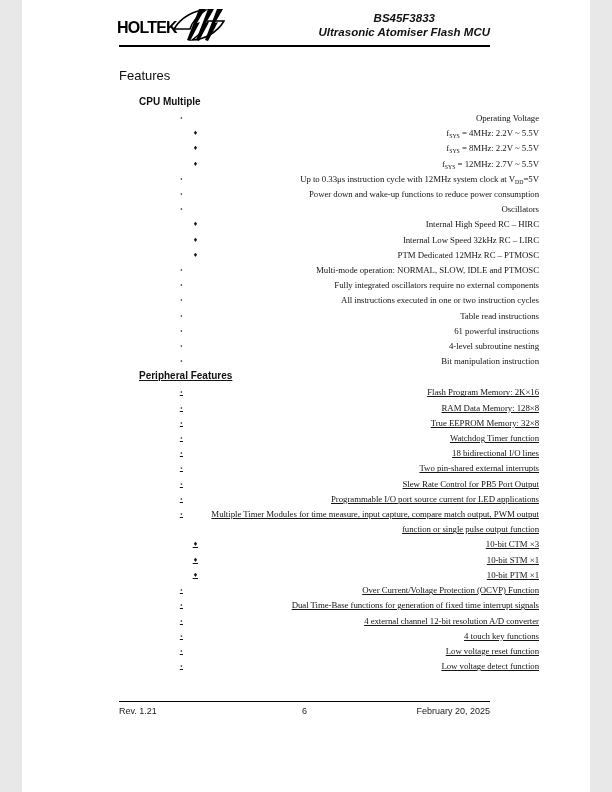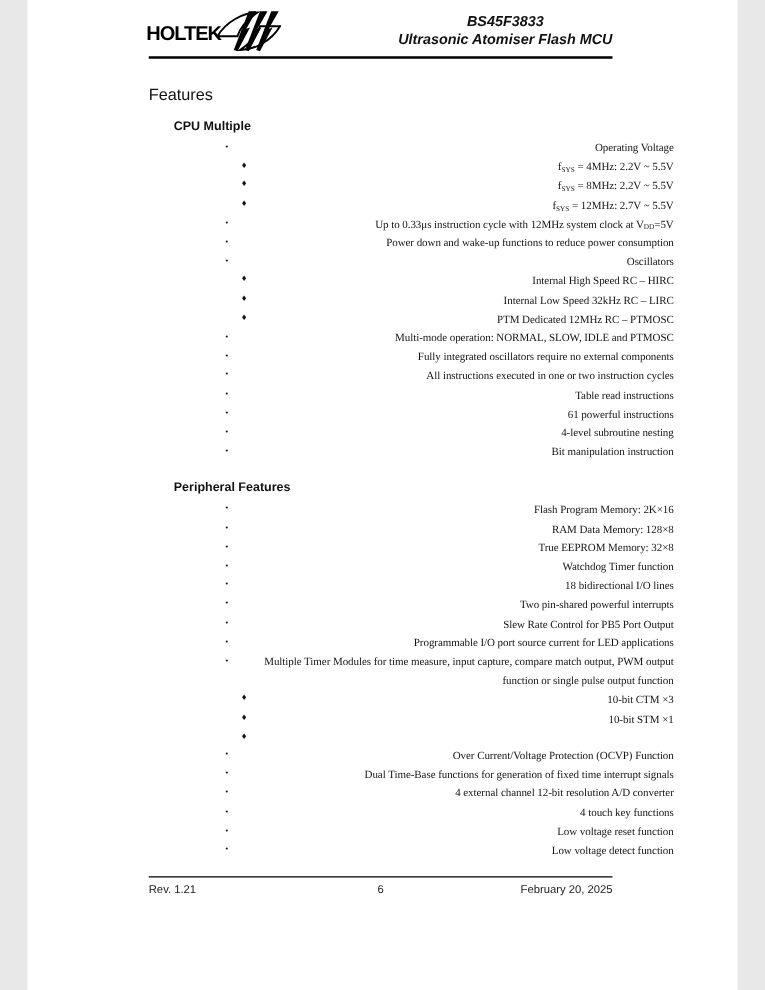--- a/index.html
+++ b/index.html
@@ -39,21 +39,21 @@
   
   .content {
     position: absolute; left: 97px; top: 68px; width: 420px;
   }
   .features-title {
     font-family: "Liberation Sans", "DejaVu Sans", sans-serif;
     font-weight: normal; font-size: 13px; line-height: 15px;
     color: #111;
     margin-bottom: 12px;
   }
-  .section + .section { margin-top: 15px; }
+  .section + .section { margin-top: 0; text-decoration: underline; }
   .section-heading {
     font-family: "Liberation Sans", "DejaVu Sans", sans-serif;
     font-weight: bold; font-size: 10px; line-height: 13px;
     color: #111;
     padding-left: 20px;
     margin-bottom: 3px;
   }
   .feature-list { font-size: 8.8px; letter-spacing: -0.05px; }
   .feature-item { display: flex; line-height: 15.2px; text-align: right; }
   .feature-item.level1 { padding-left: 55px; }
@@ -202,21 +202,21 @@
           <div class="feature-item level1">
             <span class="bullet">•</span>
             <span class="feature-text">Watchdog Timer function</span>
           </div>
           <div class="feature-item level1">
             <span class="bullet">•</span>
             <span class="feature-text">18 bidirectional I/O lines</span>
           </div>
           <div class="feature-item level1">
             <span class="bullet">•</span>
-            <span class="feature-text">Two pin-shared powerful interrupts</span>
+            <span class="feature-text">Two pin-shared external interrupts</span>
           </div>
           <div class="feature-item level1">
             <span class="bullet">•</span>
             <span class="feature-text">Slew Rate Control for PB5 Port Output</span>
           </div>
           <div class="feature-item level1">
             <span class="bullet">•</span>
             <span class="feature-text">Programmable I/O port source current for LED applications</span>
           </div>
           <div class="feature-item level1">
@@ -226,20 +226,21 @@
           <div class="feature-item level2">
             <span class="bullet">♦</span>
             <span class="feature-text">10-bit CTM ×3</span>
           </div>
           <div class="feature-item level2">
             <span class="bullet">♦</span>
             <span class="feature-text">10-bit STM ×1</span>
           </div>
           <div class="feature-item level2">
             <span class="bullet">♦</span>
+            <span class="feature-text">10-bit PTM ×1</span>
           </div>
           <div class="feature-item level1">
             <span class="bullet">•</span>
             <span class="feature-text">Over Current/Voltage Protection (OCVP) Function</span>
           </div>
           <div class="feature-item level1">
             <span class="bullet">•</span>
             <span class="feature-text">Dual Time-Base functions for generation of fixed time interrupt signals</span>
           </div>
           <div class="feature-item level1">

